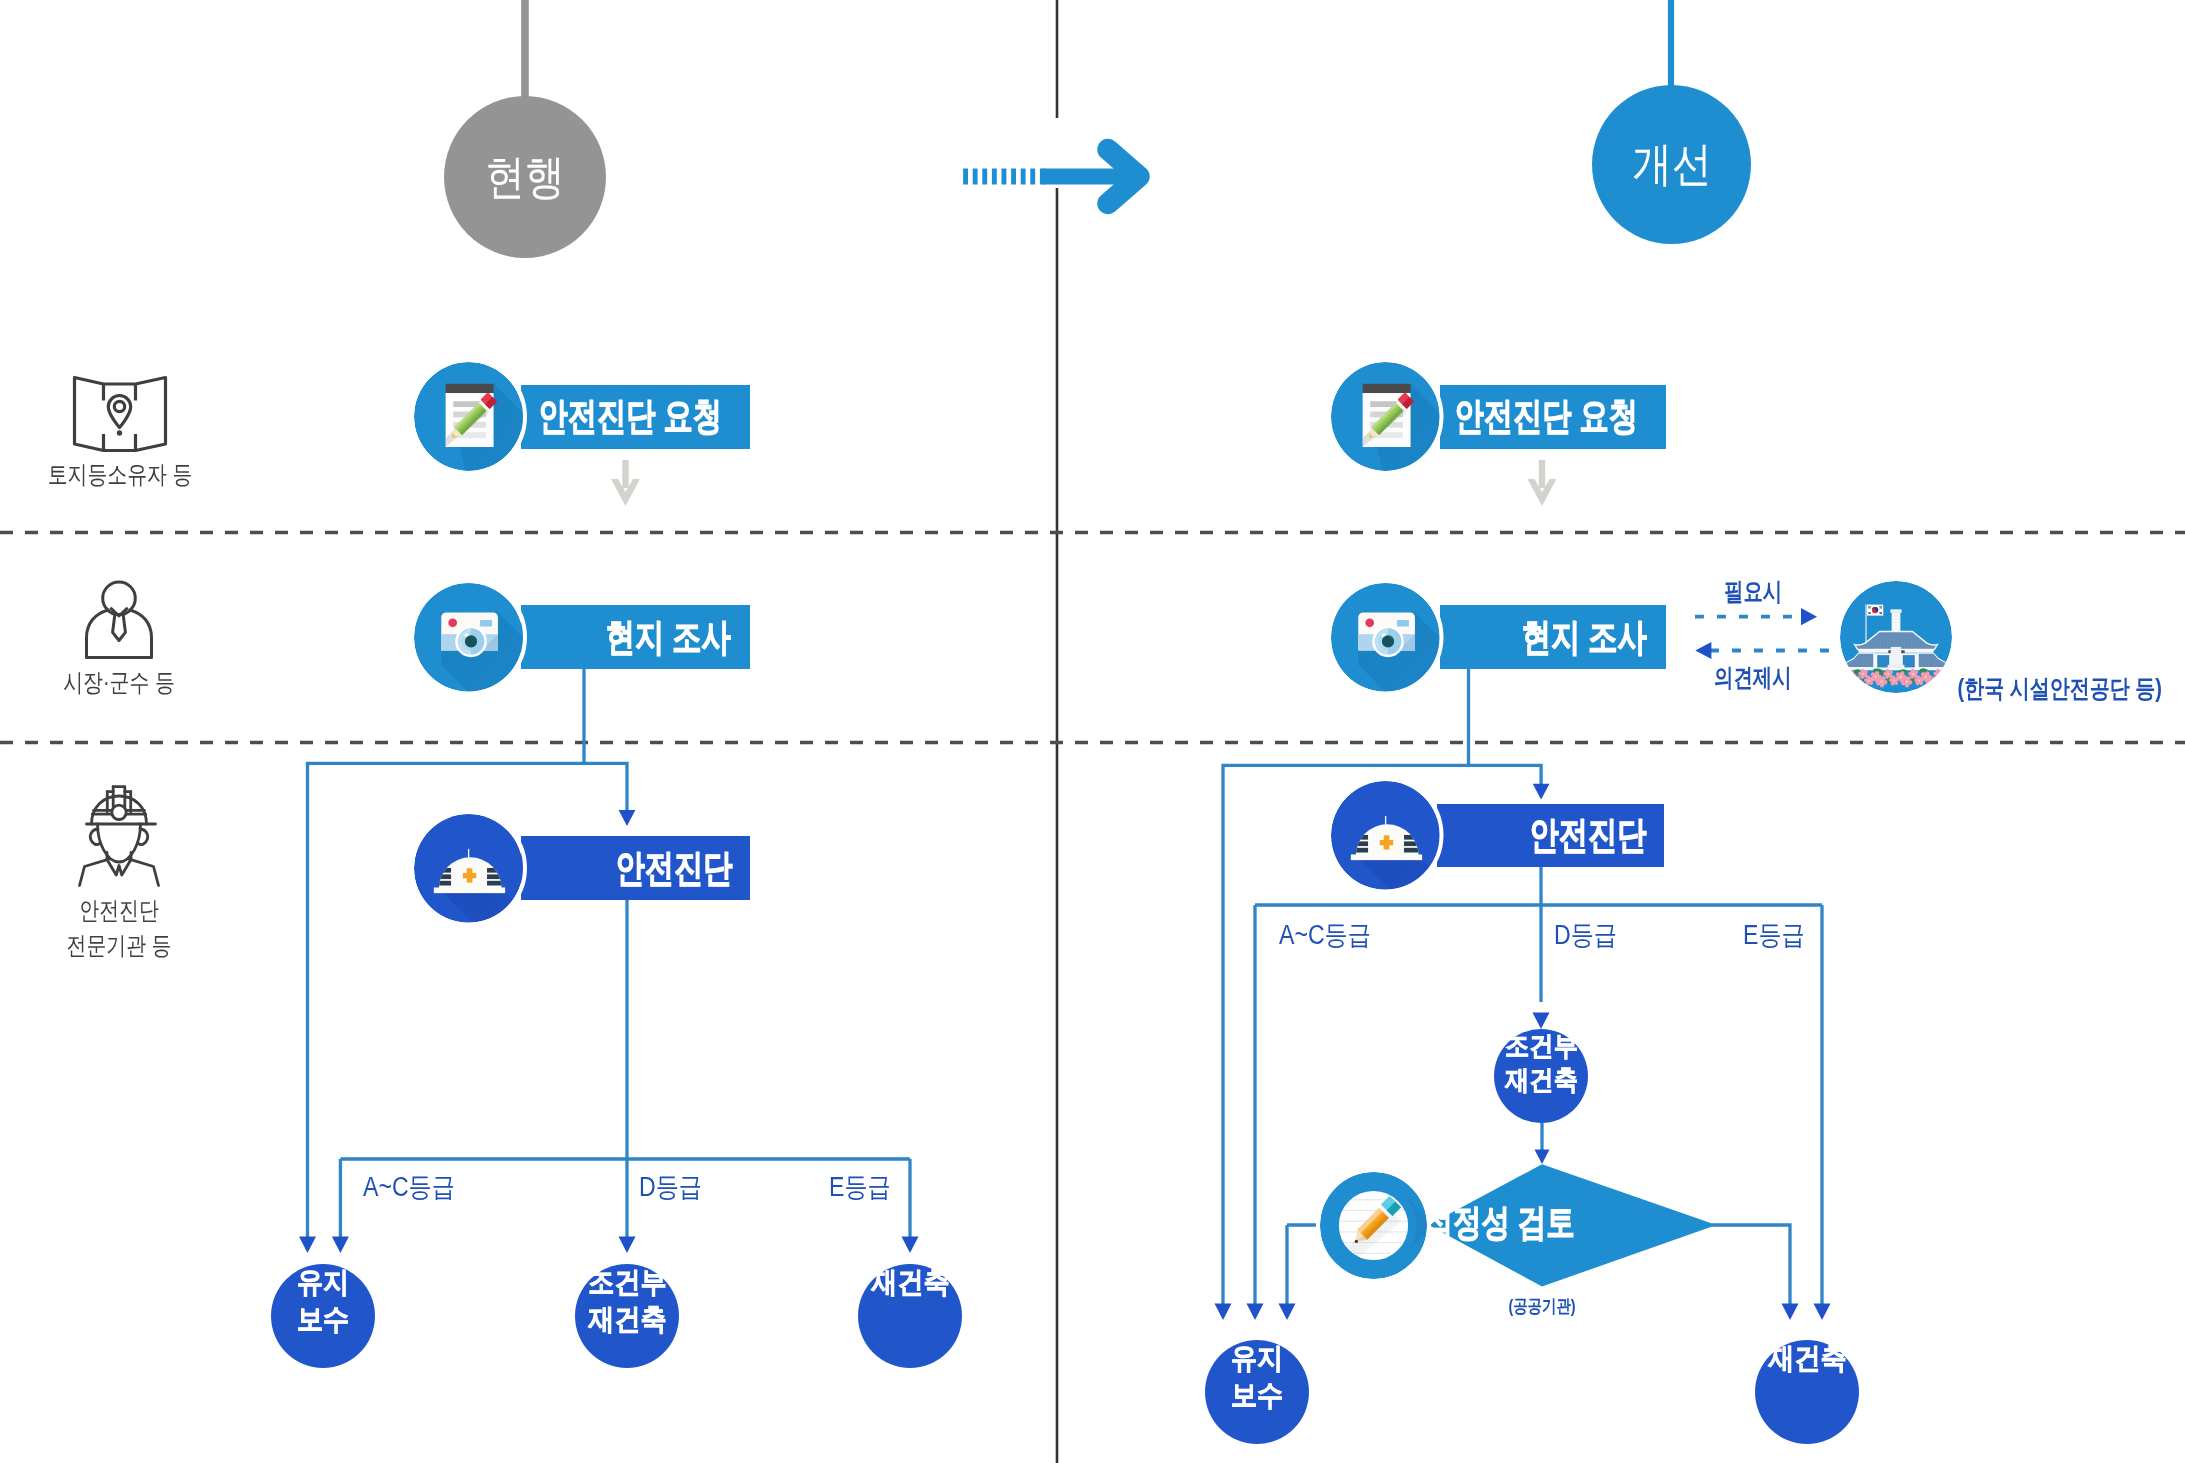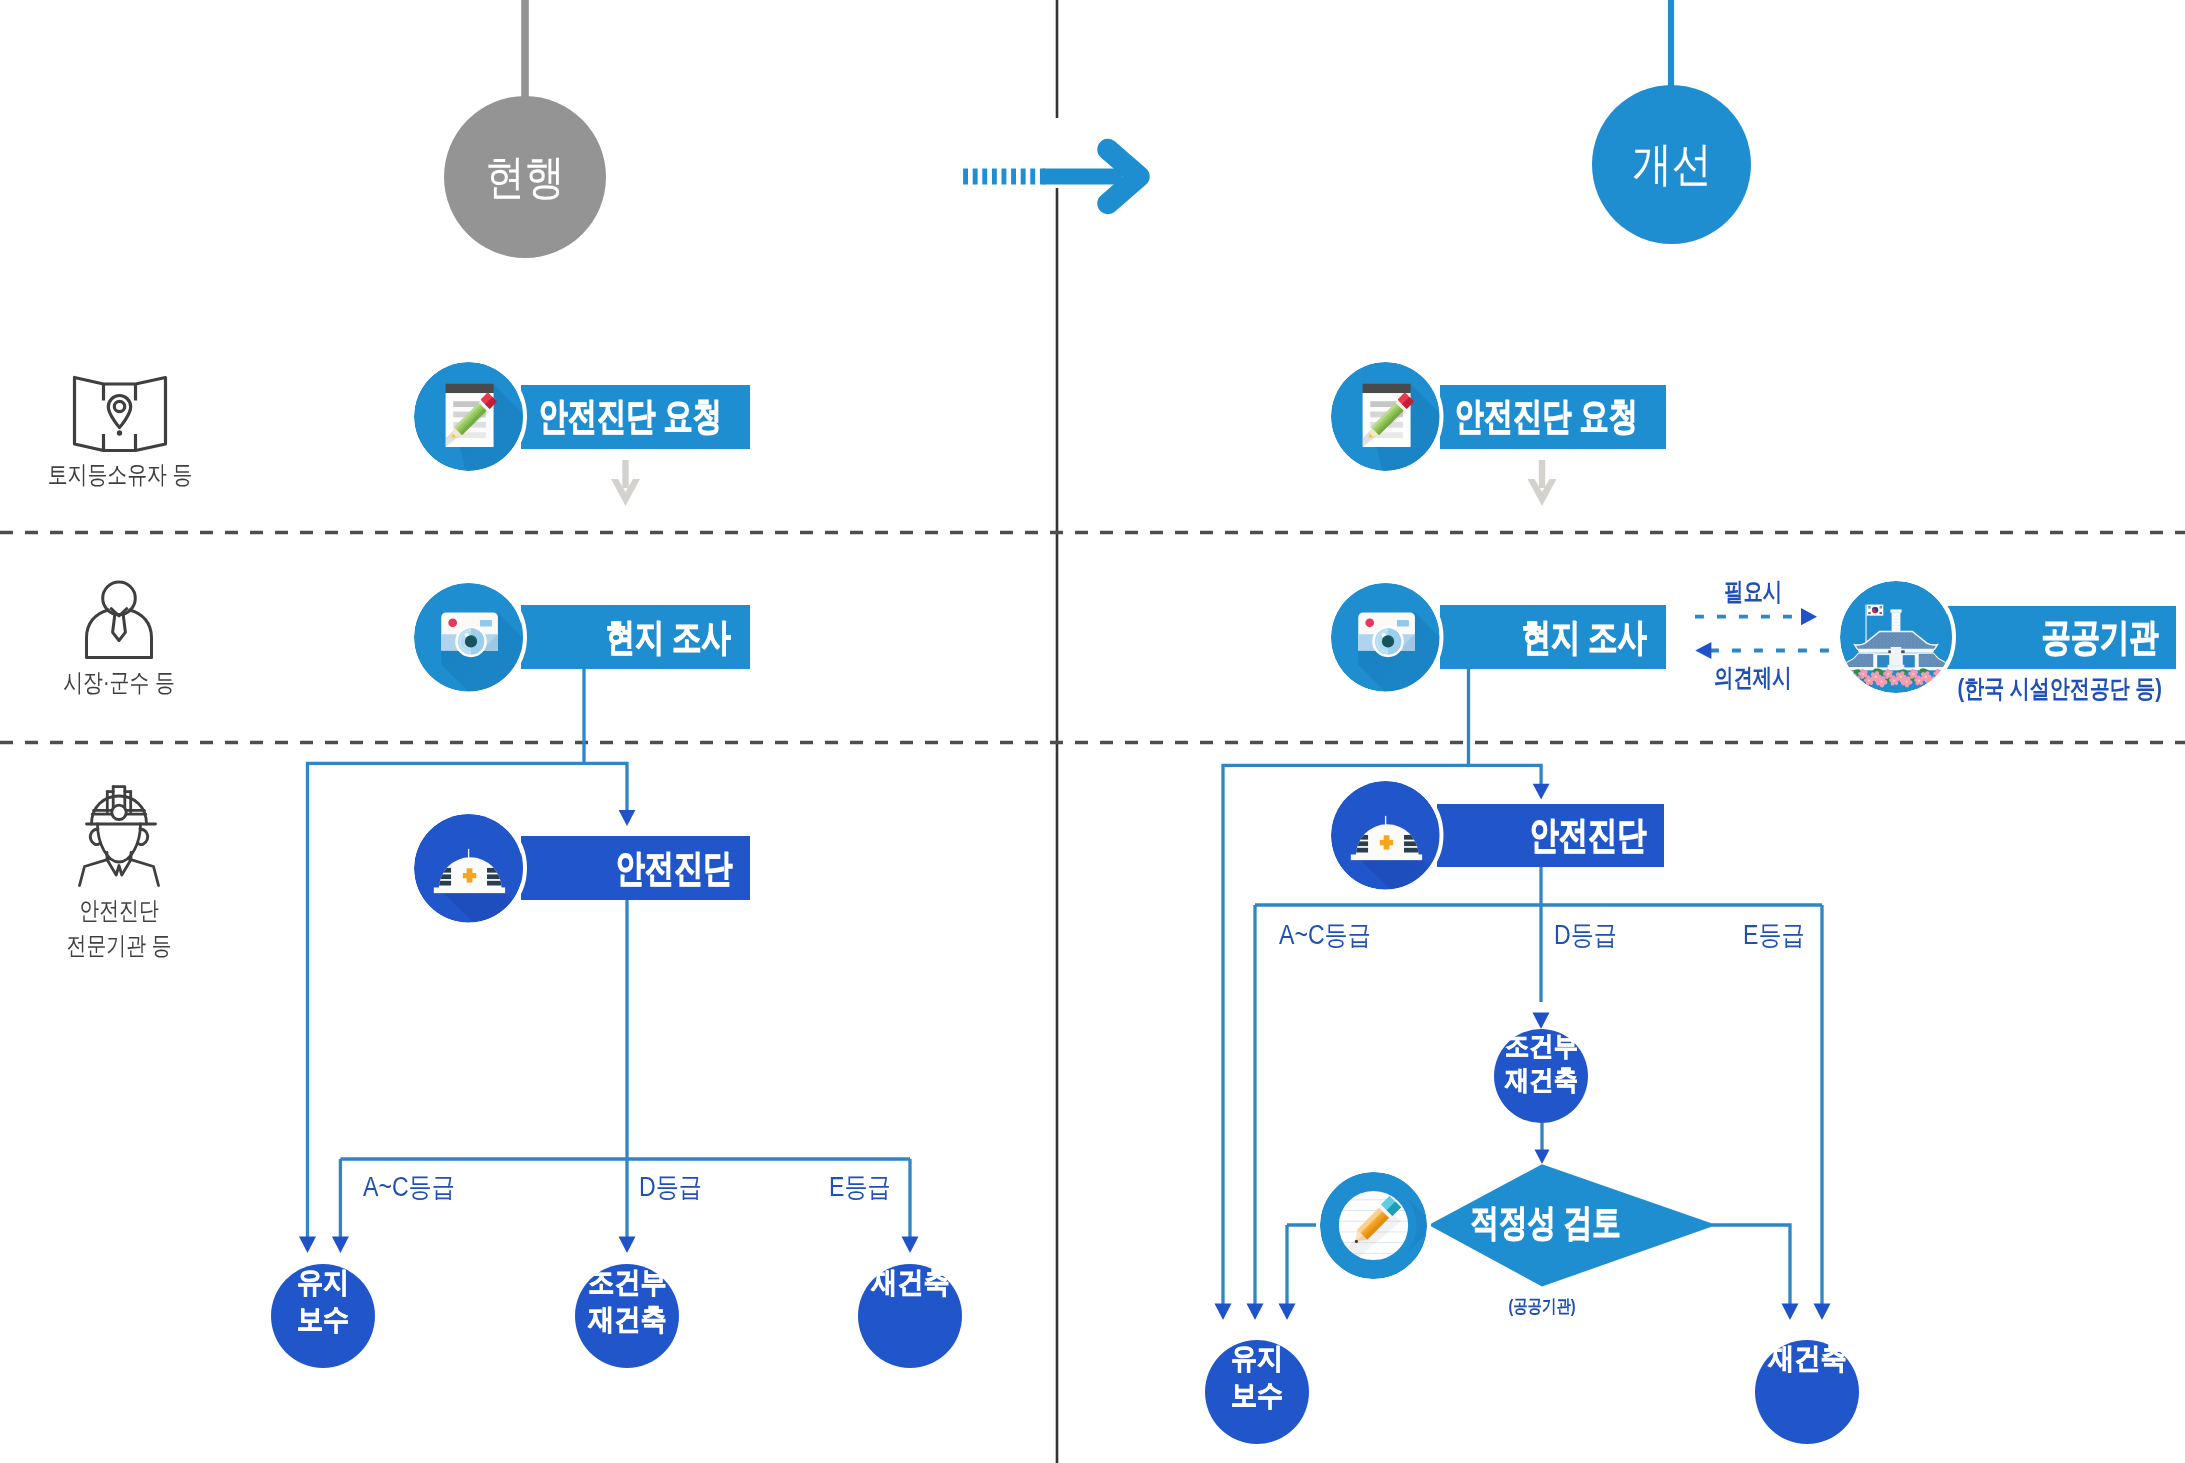--- a/index.html
+++ b/index.html
@@ -332,23 +332,20 @@
  <circle cx="35.5" cy="36.5" r="4" fill="#e23a5e"></circle>
  <rect x="60.5" y="34" width="11" height="6" rx="0.6" fill="#92c8ec"></rect>
  <circle cx="52.3" cy="53.6" r="14.5" fill="#ffffff"></circle>
  <circle cx="52.3" cy="53.6" r="12.1" fill="#b3dcf3"></circle>
  <circle cx="52.3" cy="53.6" r="10.1" fill="none" stroke="#cfeaf9" stroke-width="0.9"></circle>
  <path d="M52.3 41.5 a12.1 12.1 0 0 1 12.1 12.1 a12.1 12.1 0 0 1 -12.1 12.1 Z" fill="#9ccfee"></path>
  <circle cx="48.5" cy="48" r="2.1" fill="#ffffff" opacity="0.9"></circle>
  <circle cx="52.3" cy="53.6" r="5.6" fill="#16535b"></circle>
  <path d="M52.3 48 a5.6 5.6 0 0 1 5.6 5.6 Z" fill="#1f6e71" opacity="0.55"></path>
 </svg></div>
-    <div class="pill-bar" style="left:1947px;top:606px;width:229px;height:63px;background:#1f8ed1;font-size:38px;">
-      <span>공공기관</span>
-    </div>
     <div class="icon-circle" style="left:1840.0px;top:581.0px;width:112px;height:112px;">
 <svg viewBox="0 0 100 100" width="100%" height="100%">
  <defs>
   <clipPath id="gvClip">
             <circle cx="50" cy="50" r="50"></circle>
           </clipPath>
   <pattern id="tileP" width="3.6" height="3.1" patternUnits="userSpaceOnUse">
     <rect width="3.6" height="3.1" fill="#5c86b2"></rect>
     <rect x="0.3" y="0.3" width="1.5" height="1.2" fill="#7ba2c9"></rect>
     <rect x="2.1" y="1.7" width="1.2" height="1.1" fill="#7ba2c9"></rect>
@@ -577,21 +574,21 @@
  </g>
  <rect x="48.3" y="49.8" width="5.3" height="13.1" fill="#f4a623"></rect>
  <rect x="44.8" y="54.1" width="12.3" height="4.9" fill="#f4a623"></rect>
  <rect x="18.2" y="67.4" width="65.4" height="5.2" fill="#fbfbfa"></rect>
 </svg></div>
     <div class="flow-label" style="left:1279px;top:917px;">A~C등급</div>
     <div class="flow-label" style="left:1554px;top:917px;">D등급</div>
     <div class="flow-label" style="left:1743px;top:917px;">E등급</div>
     <div class="node-circle" style="left:1494.0px;top:1029.0px;width:94px;height:94px;background:#2156cb;font-size:27px;white-space:pre;"><span>조건부
 재건축</span></div>
-    <div class="pill-bar" style="left:1443px;top:1197px;width:200px;height:52px;font-size:37px;">
+    <div class="pill-bar" style="left:1397px;top:1197px;width:200px;height:52px;font-size:37px;">
       <span>적정성 검토</span>
     </div>
     <div class="sub-label" style="left:1412px;top:1294px;width:260px;font-size:18px;"><span>(공공기관)</span></div>
     <div class="icon-circle" style="left:1320.0px;top:1172.0px;width:107px;height:107px;">
 <svg viewBox="0 0 100 100" width="100%" height="100%">
  <defs>
   <clipPath id="pnClip">
             <circle cx="50" cy="50" r="32.3"></circle>
           </clipPath>
   <linearGradient id="pobar" x1="0" y1="0" x2="0" y2="1">

